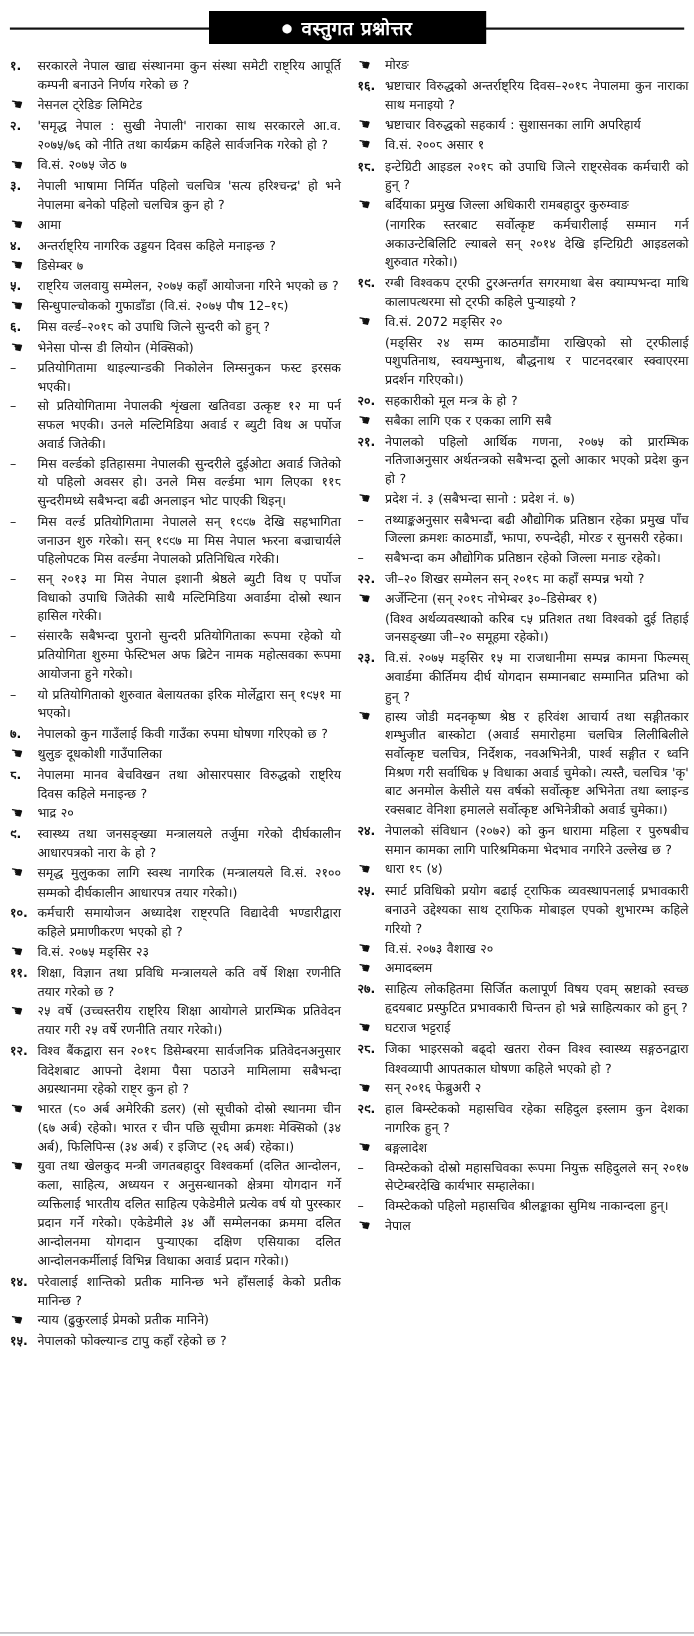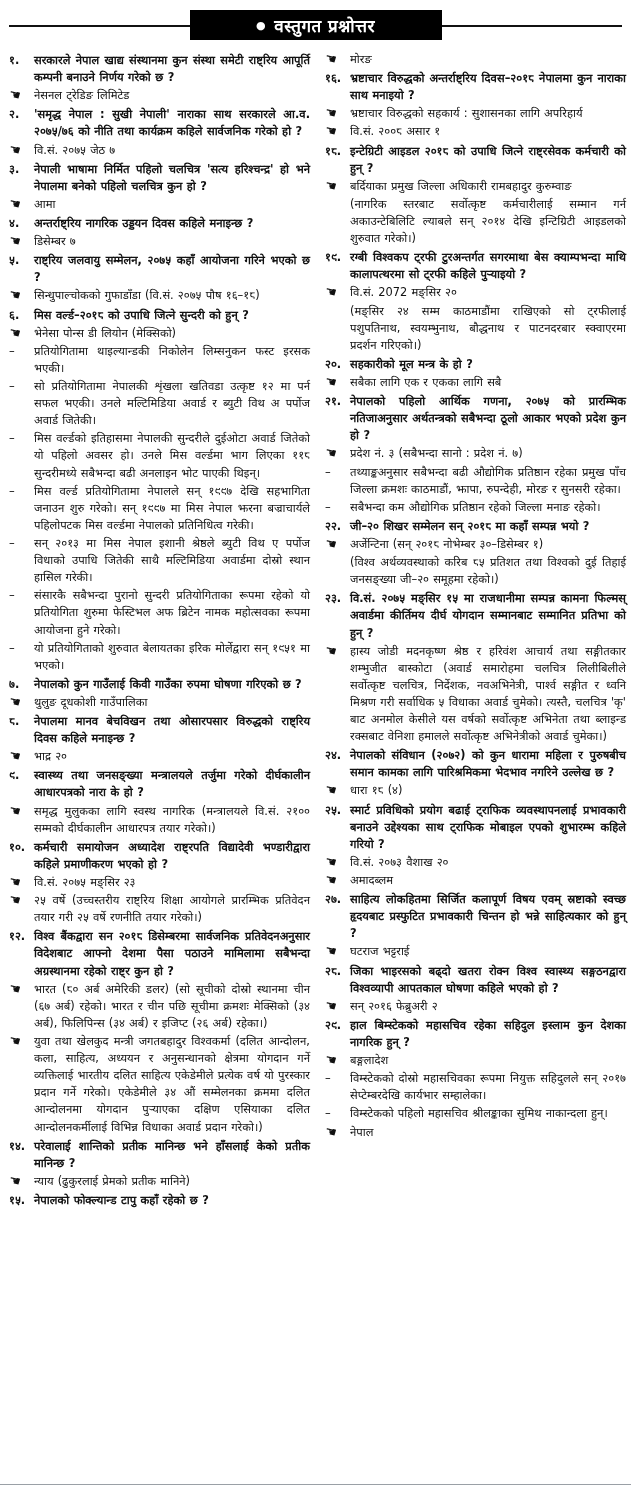--- a/index.html
+++ b/index.html
@@ -19,21 +19,21 @@
   }
   .title-box .bullet{font-size:11px;line-height:1;}
   
   .columns{display:flex;gap:15px;align-items:flex-start;}
   .col{width:301px;flex:0 0 301px;}
   
   .row{display:flex;align-items:flex-start;margin:1px 0;font-size:11.4px;line-height:1.5;}
   .row .num{flex:0 0 25px;font-weight:bold;}
   .row .mk{flex:0 0 25px;}
   .row .txt{flex:1;text-align:justify;word-spacing:.5px;}
-  .row.q .txt{font-weight:bold;}
+  .row.q .txt{font-weight:normal;}
   .row.q{margin-top:2px;}
   .hand{display:inline-block;font-size:13px;transform:rotate(12deg);line-height:1;}
   .dashmk{display:inline-block;}
   
   .footer-rule{position:absolute;left:0;right:0;bottom:2px;border-top:1px solid #9aa0a6;}
 </style>
 </head>
 <body>
 
 <div class="page">
@@ -78,21 +78,21 @@
         <div class="row a">
           <span class="mk"><span class="hand">☚</span></span>
           <span class="txt">डिसेम्बर ७</span>
         </div>
         <div class="row q">
           <span class="num">५.</span>
           <span class="txt">राष्ट्रिय जलवायु सम्मेलन, २०७५ कहाँ आयोजना गरिने भएको छ ?</span>
         </div>
         <div class="row a">
           <span class="mk"><span class="hand">☚</span></span>
-          <span class="txt">सिन्धुपाल्चोकको गुफाडाँडा (वि.सं. २०७५ पौष १६–१८)</span>
+          <span class="txt">सिन्धुपाल्चोकको गुफाडाँडा (वि.सं. २०७५ पौष 12–१८)</span>
         </div>
         <div class="row q">
           <span class="num">६.</span>
           <span class="txt">मिस वर्ल्ड–२०१८ को उपाधि जित्ने सुन्दरी को हुन् ?</span>
         </div>
         <div class="row a">
           <span class="mk"><span class="hand">☚</span></span>
           <span class="txt">भेनेसा पोन्स डी लियोन (मेक्सिको)</span>
         </div>
         <div class="row d">
@@ -147,20 +147,24 @@
           <span class="mk"><span class="hand">☚</span></span>
           <span class="txt">समृद्ध मुलुकका लागि स्वस्थ नागरिक (मन्त्रालयले वि.सं. २१०० सम्मको दीर्घकालीन आधारपत्र तयार गरेको।)</span>
         </div>
         <div class="row q">
           <span class="num">१०.</span>
           <span class="txt">कर्मचारी समायोजन अध्यादेश राष्ट्रपति विद्यादेवी भण्डारीद्वारा कहिले प्रमाणीकरण भएको हो ?</span>
         </div>
         <div class="row a">
           <span class="mk"><span class="hand">☚</span></span>
           <span class="txt">वि.सं. २०७५ मङ्सिर २३</span>
+        </div>
+        <div class="row q">
+          <span class="num">११.</span>
+          <span class="txt">शिक्षा, विज्ञान तथा प्रविधि मन्त्रालयले कति वर्षे शिक्षा रणनीति तयार गरेको छ ?</span>
         </div>
         <div class="row a">
           <span class="mk"><span class="hand">☚</span></span>
           <span class="txt">२५ वर्षे (उच्चस्तरीय राष्ट्रिय शिक्षा आयोगले प्रारम्भिक प्रतिवेदन तयार गरी २५ वर्षे रणनीति तयार गरेको।)</span>
         </div>
         <div class="row q">
           <span class="num">१२.</span>
           <span class="txt">विश्व बैंकद्वारा सन २०१८ डिसेम्बरमा सार्वजनिक प्रतिवेदनअनुसार विदेशबाट आफ्नो देशमा पैसा पठाउने मामिलामा सबैभन्दा अग्रस्थानमा रहेको राष्ट्र कुन हो ?</span>
         </div>
         <div class="row a">

